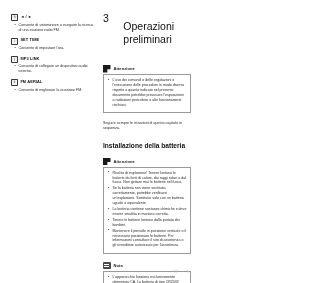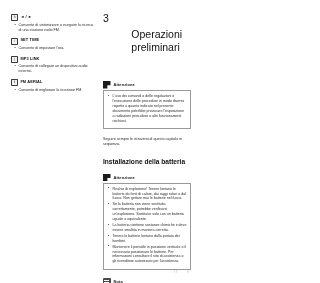--- a/index.html
+++ b/index.html
@@ -94,21 +94,21 @@
     font-size: 10.5px;
     line-height: 12.5px;
     color: #111;
     flex: 0 0 auto;
   }
   .chapter-title {
     font-size: 10.5px;
     line-height: 12.5px;
     color: #111;
     font-weight: normal;
-    margin: 16px;
+    margin: 8px;
   }
 
   
   .callout { margin-bottom: 8px; }
 
   .callout-head {
     display: flex;
     align-items: center;
     gap: 3px;
     border-bottom: 0.6px solid #9a9a9a;

